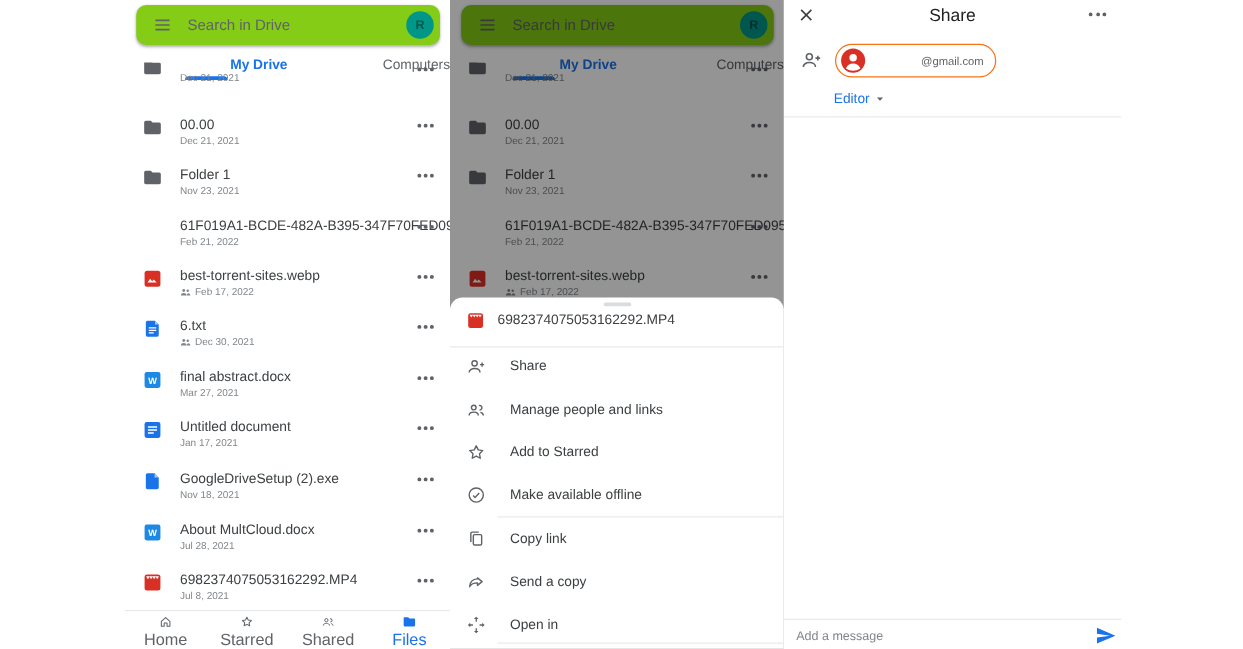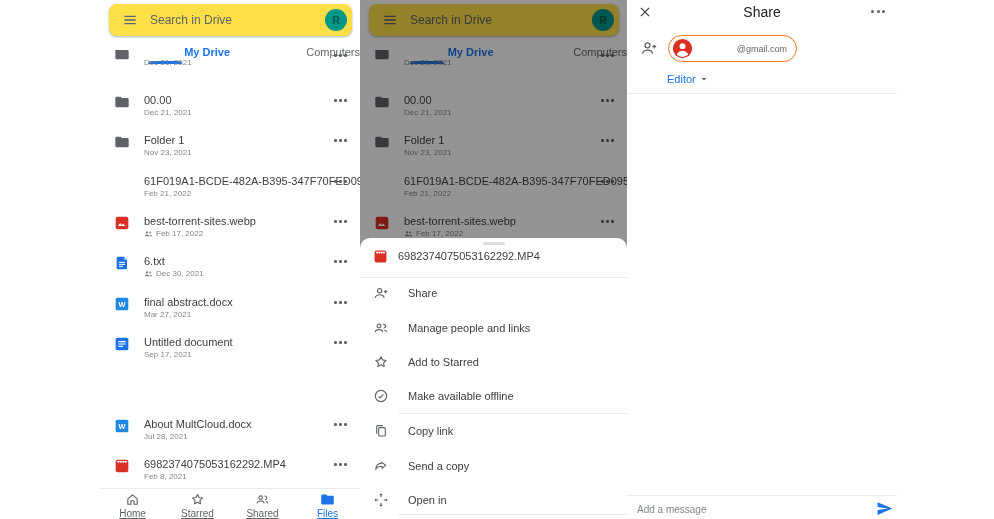--- a/index.html
+++ b/index.html
@@ -10,21 +10,21 @@
   }
   .phone { position:absolute; top:0; height:519px; }
   #panel-left  { left:100px; width:260px; }
   #panel-mid   { left:360px; width:267px; }
   #panel-share { left:627px; width:270px; background:#fff; }
 
   
   .driveui { position:absolute; inset:0; background:#fff; }
   .searchbar {
     position:absolute; left:9px; right:8px; top:4px; height:32px;
-    background:#fde047; border-radius:8px;
+    background:#84cc16; border-radius:8px;
     box-shadow:0 1px 2px rgba(60,64,67,.3), 0 1px 3px rgba(60,64,67,.15);
     display:flex; align-items:center;
   }
   .searchbar .burger { margin-left:13px; width:16px; height:16px; }
   .search-text { margin-left:12px; font-size:12px; color:#5f6368; }
   .avatar {
     position:absolute; right:5px; top:5px; width:22px; height:22px;
     border-radius:50%; background:#009688; color:#00574b;
     font-size:10px; font-weight:bold; display:flex; align-items:center; justify-content:center;
   }
@@ -49,21 +49,21 @@
   .prow .pdate { position:absolute; left:44px; top:2px; font-size:8px; color:#80868b; }
   .prow .dots { top:-2px; }
   .thumb { width:16px; height:16px; border-radius:2.5px;
     background:linear-gradient(155deg,#f4e7d4 0%,#e9c99e 30%,#fbf7ef 52%,#cf9d66 74%,#8a5a33 100%); }
   .bottomnav {
     position:absolute; left:0; right:0; bottom:0; height:31px;
     border-top:1px solid #e8eaed; display:flex; background:#fff;
   }
   .nav-item { flex:1; display:flex; flex-direction:column; align-items:center; padding-top:3px; gap:1px; }
   .nav-item svg { width:15px; height:15px; }
-  .nav-label { font-size:10px; color:#5f6368;text-decoration:underline; }
+  .nav-label { font-size:13px; color:#5f6368; }
   .nav-item.active .nav-label { color:#1a73e8; }
 
   
   .scrim { position:absolute; inset:0; background:rgba(0,0,0,.42); z-index:5; }
   .sheet {
     position:absolute; left:0; right:0; top:238px; bottom:0; z-index:6;
     background:#fff; border-radius:10px 10px 0 0;
   }
   .handle { width:22px; height:3px; border-radius:2px; background:#dadce0; margin:4px auto 0; }
   .sheet-head-icon { position:absolute; left:13px; top:11px; width:15px; height:15px; }
@@ -257,29 +257,46 @@
           <span class="ricon">
             <svg viewBox="0 0 24 24">
                 <rect x="2.5" y="2.5" width="19" height="19" rx="2.5" fill="#1a73e8"></rect>
                 <g stroke="#fff" stroke-width="1.8">
                   <path d="M6.5 8.5h11M6.5 12h11M6.5 15.5h7"></path>
                 </g>
               </svg>
           </span>
           <span class="rname">Untitled document</span>
           <span class="rdate">
-              <span>Sep 17, 2021</span>
-            </span>
-          <span class="dots">
-              <i></i>
-              <i></i>
-              <i></i>
-            </span>
-        </div>
-
+              <span>Jan 17, 2021</span>
+            </span>
+          <span class="dots">
+              <i></i>
+              <i></i>
+              <i></i>
+            </span>
+        </div>
+
+        <div class="row" style="top:312px">
+          <span class="ricon">
+            <svg viewBox="0 0 24 24">
+                <path d="M6 2.5h8.5l5 5v12a2 2 0 0 1-2 2H6a2 2 0 0 1-2-2v-15a2 2 0 0 1 2-2z" fill="#1a73e8"></path>
+                <path d="M14.5 2.5l5 5h-5z" fill="#a8c7fa"></path>
+              </svg>
+          </span>
+          <span class="rname">GoogleDriveSetup (2).exe</span>
+          <span class="rdate">
+              <span>Nov 18, 2021</span>
+            </span>
+          <span class="dots">
+              <i></i>
+              <i></i>
+              <i></i>
+            </span>
+        </div>
 
         <div class="row" style="top:353px">
           <span class="ricon">
             <svg viewBox="0 0 24 24">
                 <rect x="2.5" y="2.5" width="19" height="19" rx="2.5" fill="#1e88e5"></rect>
                 <text x="12" y="16.5" font-size="11" font-weight="bold" fill="#fff" text-anchor="middle" font-family="Liberation Sans, sans-serif">W</text>
               </svg>
           </span>
           <span class="rname">About MultCloud.docx</span>
           <span class="rdate">
@@ -294,21 +311,21 @@
 
         <div class="row" style="top:393px">
           <span class="ricon">
             <svg viewBox="0 0 24 24">
                 <rect x="2.5" y="2.5" width="19" height="19" rx="3" fill="#d93025"></rect>
                 <polygon points="4.5,4.5 19.5,4.5 19.5,5.2 17.6,8 15.8,5.2 13.9,8 12.1,5.2 10.2,8 8.4,5.2 6.5,8 4.5,5.2" fill="#fff"></polygon>
               </svg>
           </span>
           <span class="rname">6982374075053162292.MP4</span>
           <span class="rdate">
-              <span>Feb 8, 2021</span>
+              <span>Jul 8, 2021</span>
             </span>
           <span class="dots">
               <i></i>
               <i></i>
               <i></i>
             </span>
         </div>
       </div>
 
       <nav class="bottomnav">

